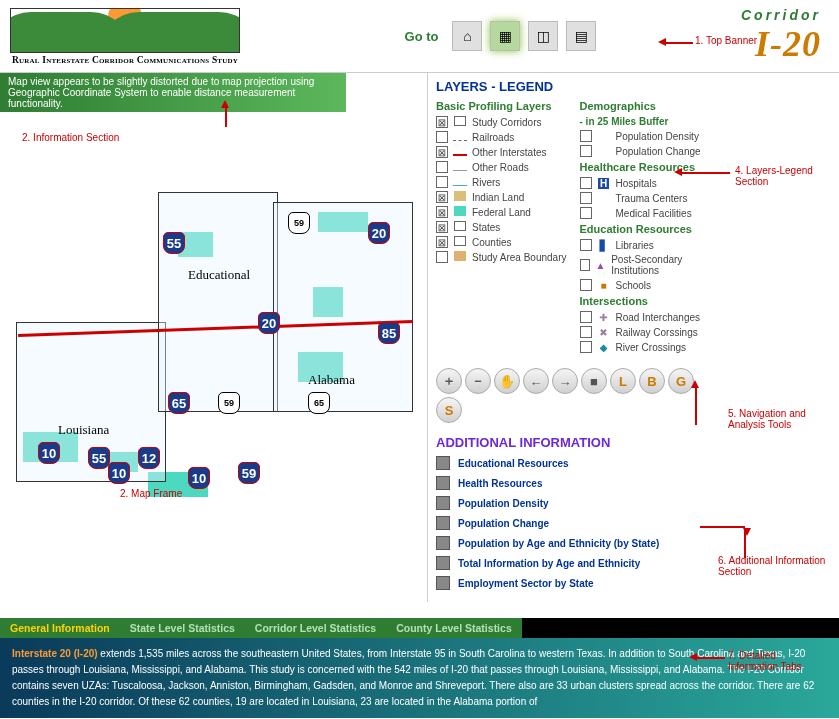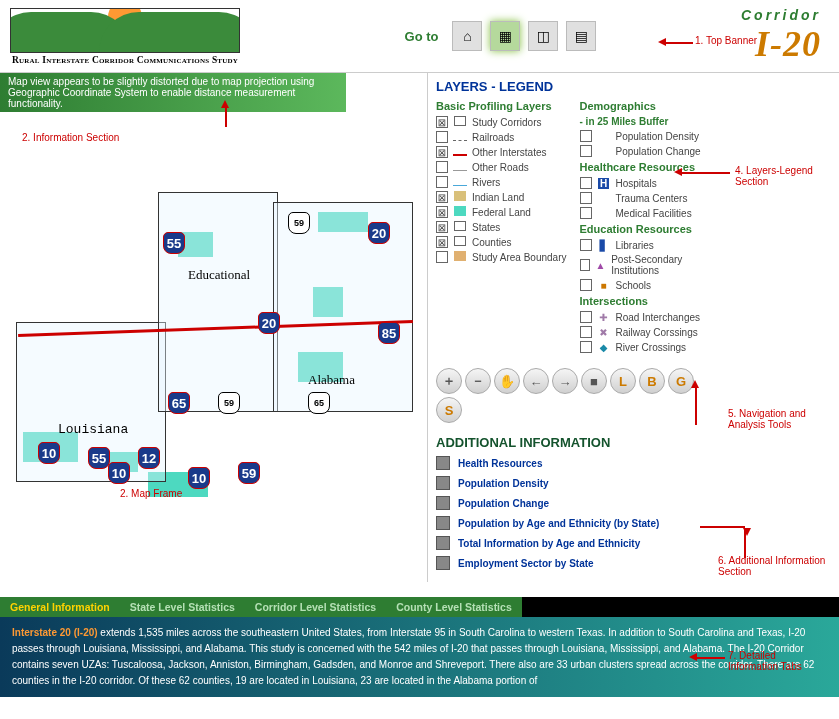--- a/index.html
+++ b/index.html
@@ -30,21 +30,21 @@
     .map-col { width: 425px; }
     .side-col { width: 292px; margin-left: 2px; }
 
     .map-frame { width: 425px; height: 480px; background: #fff; position: relative; }
     .map-placeholder { position: absolute; top: 60px; left: 8px; right: 8px; height: 330px; }
     .state-outline { position: absolute; border: 1px solid #333; }
     .la { width: 150px; height: 160px; top: 150px; left: 8px; background: rgba(230,245,255,0.4); }
     .ms { width: 120px; height: 220px; top: 20px; left: 150px; background: rgba(230,245,255,0.4); }
     .al { width: 140px; height: 210px; top: 30px; left: 265px; background: rgba(230,245,255,0.4); }
     .state-label { position: absolute; font-size: 13px; font-family: 'Times New Roman', serif; }
-    .la-lbl { top: 250px; left: 50px; font-family: Liberation Mono, monospace; }
+    .la-lbl { top: 250px; left: 50px; }
     .ms-lbl { top: 95px; left: 180px; }
     .al-lbl { top: 200px; left: 300px; }
     .i20-line { position: absolute; top: 155px; left: 10px; width: 395px; height: 3px; background: #cc0000; transform: rotate(-2deg); }
     .shield { position: absolute; width: 22px; height: 22px; background: #1a3a8a; border: 1.5px solid #cc0000; border-radius: 5px 5px 8px 8px; color: #fff; font-size: 13px; font-weight: bold; display: flex; align-items: center; justify-content: center; }
     .shield-black { position: absolute; width: 22px; height: 22px; background: #fff; border: 1.5px solid #000; border-radius: 5px 5px 8px 8px; color: #000; font-size: 9px; font-weight: bold; display: flex; align-items: center; justify-content: center; }
     .federal-patch { position: absolute; background: #4dd9c0; }
     .fp1 { top: 60px; left: 170px; width: 35px; height: 25px; }
     .fp2 { top: 260px; left: 15px; width: 55px; height: 30px; }
     .fp3 { top: 180px; left: 290px; width: 45px; height: 30px; }
     .fp4 { top: 40px; left: 310px; width: 50px; height: 20px; }
@@ -65,26 +65,26 @@
     .sym-line-red { display: inline-block; width: 14px; height: 2px; background: #cc0000; }
     .sym-box { display: inline-block; width: 12px; height: 10px; }
 
     
     .nav-tools { border-left: 1px solid #ccc; padding: 6px 8px; display: flex; gap: 3px; flex-wrap: wrap; }
     .tool-btn { width: 26px; height: 26px; border-radius: 50%; background: linear-gradient(#f5f5f5,#d0d0d0); border: 1px solid #aaa; display: flex; align-items: center; justify-content: center; font-size: 13px; cursor: pointer; color: #555; font-weight: bold; }
     .tool-btn.orange { color: #cc7a00; }
 
     
     .addinfo-panel { border-left: 1px solid #ccc; padding: 6px 8px; }
-    .addinfo-title { color: #14532d; font-weight: bold; font-size: 13px; margin-bottom: 6px; }
+    .addinfo-title { color: #6d28d9; font-weight: bold; font-size: 13px; margin-bottom: 6px; }
     .addinfo-item { display: flex; align-items: center; gap: 8px; font-size: 10px; color: #003399; font-weight: bold; margin: 6px 0; cursor: pointer; }
     .addinfo-icon { width: 14px; height: 14px; background: #888; border: 1px solid #555; }
 
     
-    .tabs-row { display: flex; background: #000; margin-top: 5px; }
+    .tabs-row { display: flex; background: #000; margin-top: 16px; }
     .tab { padding: 4px 10px; font-size: 10.5px; font-weight: bold; cursor: pointer; background: #2e7d32; color: #b5e0b5; }
     .tab.active { color: #ffd200; }
     .tab-content { background: linear-gradient(to right, #0a3a5a, #2aa89a); color: #fff; font-size: 10px; padding: 8px 12px; line-height: 1.6; }
     .tab-content .hl { color: #ff9933; font-weight: bold; }
 
     
     .anno { position: absolute; color: #cc0000; font-weight: normal; font-size: 10px; pointer-events: none; }
     .arrow-line { position: absolute; background: #cc0000; height: 2px; }
     .arrow-head-left { position: absolute; width: 0; height: 0; border-top: 4px solid transparent; border-bottom: 4px solid transparent; border-right: 8px solid #cc0000; }
     .arrow-head-up { position: absolute; width: 0; height: 0; border-left: 4px solid transparent; border-right: 4px solid transparent; border-bottom: 8px solid #cc0000; }
@@ -307,20 +307,24 @@
         <div class="tool-btn orange">B</div>
         <div class="tool-btn orange">G</div>
         <div class="tool-btn orange">S</div>
       </div>
 
     <div class="addinfo-panel">
       <div class="addinfo-title">ADDITIONAL INFORMATION</div>
       <div id="addinfo-list">
           <div class="addinfo-item">
             <span class="addinfo-icon"></span>
+            <span>Educational Resources</span>
+          </div>
+          <div class="addinfo-item">
+            <span class="addinfo-icon"></span>
             <span>Health Resources</span>
           </div>
           <div class="addinfo-item">
             <span class="addinfo-icon"></span>
             <span>Population Density</span>
           </div>
           <div class="addinfo-item">
             <span class="addinfo-icon"></span>
             <span>Population Change</span>
           </div>

